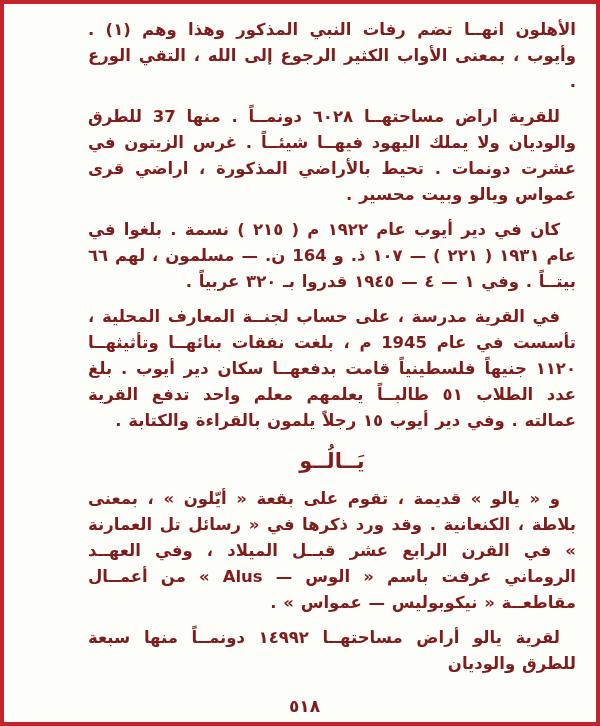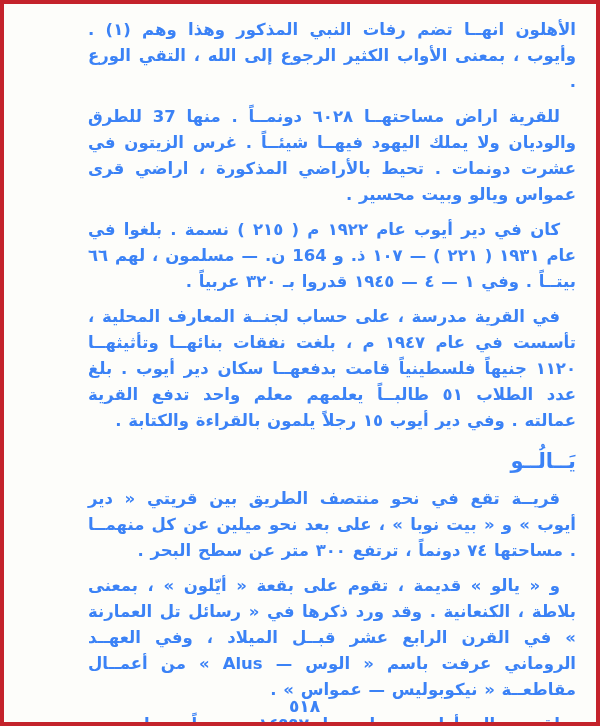--- a/index.html
+++ b/index.html
@@ -5,38 +5,38 @@
   html, body { margin: 0; padding: 0; background: #ffffff; }
   .page {
     width: 600px;
     height: 726px;
     box-sizing: border-box;
     border: 4px solid #c4232b;
     background: #fdfdfa;
     position: relative;
     overflow: hidden;
     font-family: "DejaVu Sans", sans-serif;
-    color: #3b82f6;
+    color: #7f1d1d;
   }
   .text-block {
     direction: rtl;
     padding: 13px 20px 0 84px;
     font-size: 16.5px;
     font-weight: bold;
     line-height: 26px;
   }
   .para {
     margin: 0 0 9px 0;
     text-align: justify;
     text-align-last: right;
     word-spacing: 1px;
   }
   .para.indent { text-indent: 16px; }
   .section-heading {
-    text-align: right;
+    text-align: center;
     font-size: 21px;
     font-weight: bold;
     margin: 14px 0 12px 0;
     letter-spacing: 2px;
   }
   .page-number {
     position: absolute;
     bottom: 6px;
     left: 9px;
     right: 0;
@@ -52,25 +52,24 @@
 <div class="page">
 
   <div class="text-block">
 
     <p class="para">الأهلون انهــا تضم رفات النبي المذكور وهذا وهم (١) . وأيوب ، بمعنى الأواب الكثير الرجوع إلى الله ، التقي الورع .</p>
 
     <p class="para indent">للقرية اراض مساحتهــا ٦٠٢٨ دونمــاً . منها 37 للطرق والوديان ولا يملك اليهود فيهــا شيئــاً . غرس الزيتون في عشرت دونمات . تحيط بالأراضي المذكورة ، اراضي قرى عمواس ويالو وبيت محسير .</p>
 
     <p class="para indent">كان في دير أيوب عام ١٩٢٢ م ( ٢١٥ ) نسمة . بلغوا في عام ١٩٣١ ( ٢٢١ ) — ١٠٧ ذ. و 164 ن. — مسلمون ، لهم ٦٦ بيتــاً . وفي ١ — ٤ — ١٩٤٥ قدروا بـ ٣٢٠ عربياً .</p>
 
-    <p class="para indent">في القرية مدرسة ، على حساب لجنــة المعارف المحلية ، تأسست في عام ١٩٤٧ م ، بلغت نفقات بنائهــا وتأثيثهــا ١١٢٠ جنيهاً فلسطينياً قامت بدفعهــا سكان دير أيوب . بلغ عدد الطلاب ٥١ طالبــاً يعلمهم معلم واحد تدفع القرية عمالته . وفي دير أيوب ١٥ رجلاً يلمون بالقراءة والكتابة .</p>
+    <p class="para indent">في القرية مدرسة ، على حساب لجنــة المعارف المحلية ، تأسست في عام 1945 م ، بلغت نفقات بنائهــا وتأثيثهــا ١١٢٠ جنيهاً فلسطينياً قامت بدفعهــا سكان دير أيوب . بلغ عدد الطلاب ٥١ طالبــاً يعلمهم معلم واحد تدفع القرية عمالته . وفي دير أيوب ١٥ رجلاً يلمون بالقراءة والكتابة .</p>
 
     <h2 class="section-heading">يَــالُــو</h2>
 
-    <p class="para indent">قريــة تقع في نحو منتصف الطريق بين قريتي « دير أيوب » و « بيت نوبا » ، على بعد نحو ميلين عن كل منهمــا . مساحتها ٧٤ دونماً ، ترتفع ٣٠٠ متر عن سطح البحر .</p>
 
     <p class="para indent">و « يالو » قديمة ، تقوم على بقعة « أيّلون » ، بمعنى بلاطة ، الكنعانية . وقد ورد ذكرها في « رسائل تل العمارنة » في القرن الرابع عشر قبــل الميلاد ، وفي العهــد الروماني عرفت باسم « الوس — Alus » من أعمــال مقاطعــة « نيكوبوليس — عمواس » .</p>
 
     <p class="para indent">لقرية يالو أراض مساحتهــا ١٤٩٩٢ دونمــاً منها سبعة للطرق والوديان</p>
 
   </div>
 
   <div class="page-number">٥١٨</div>
 
 </div>

